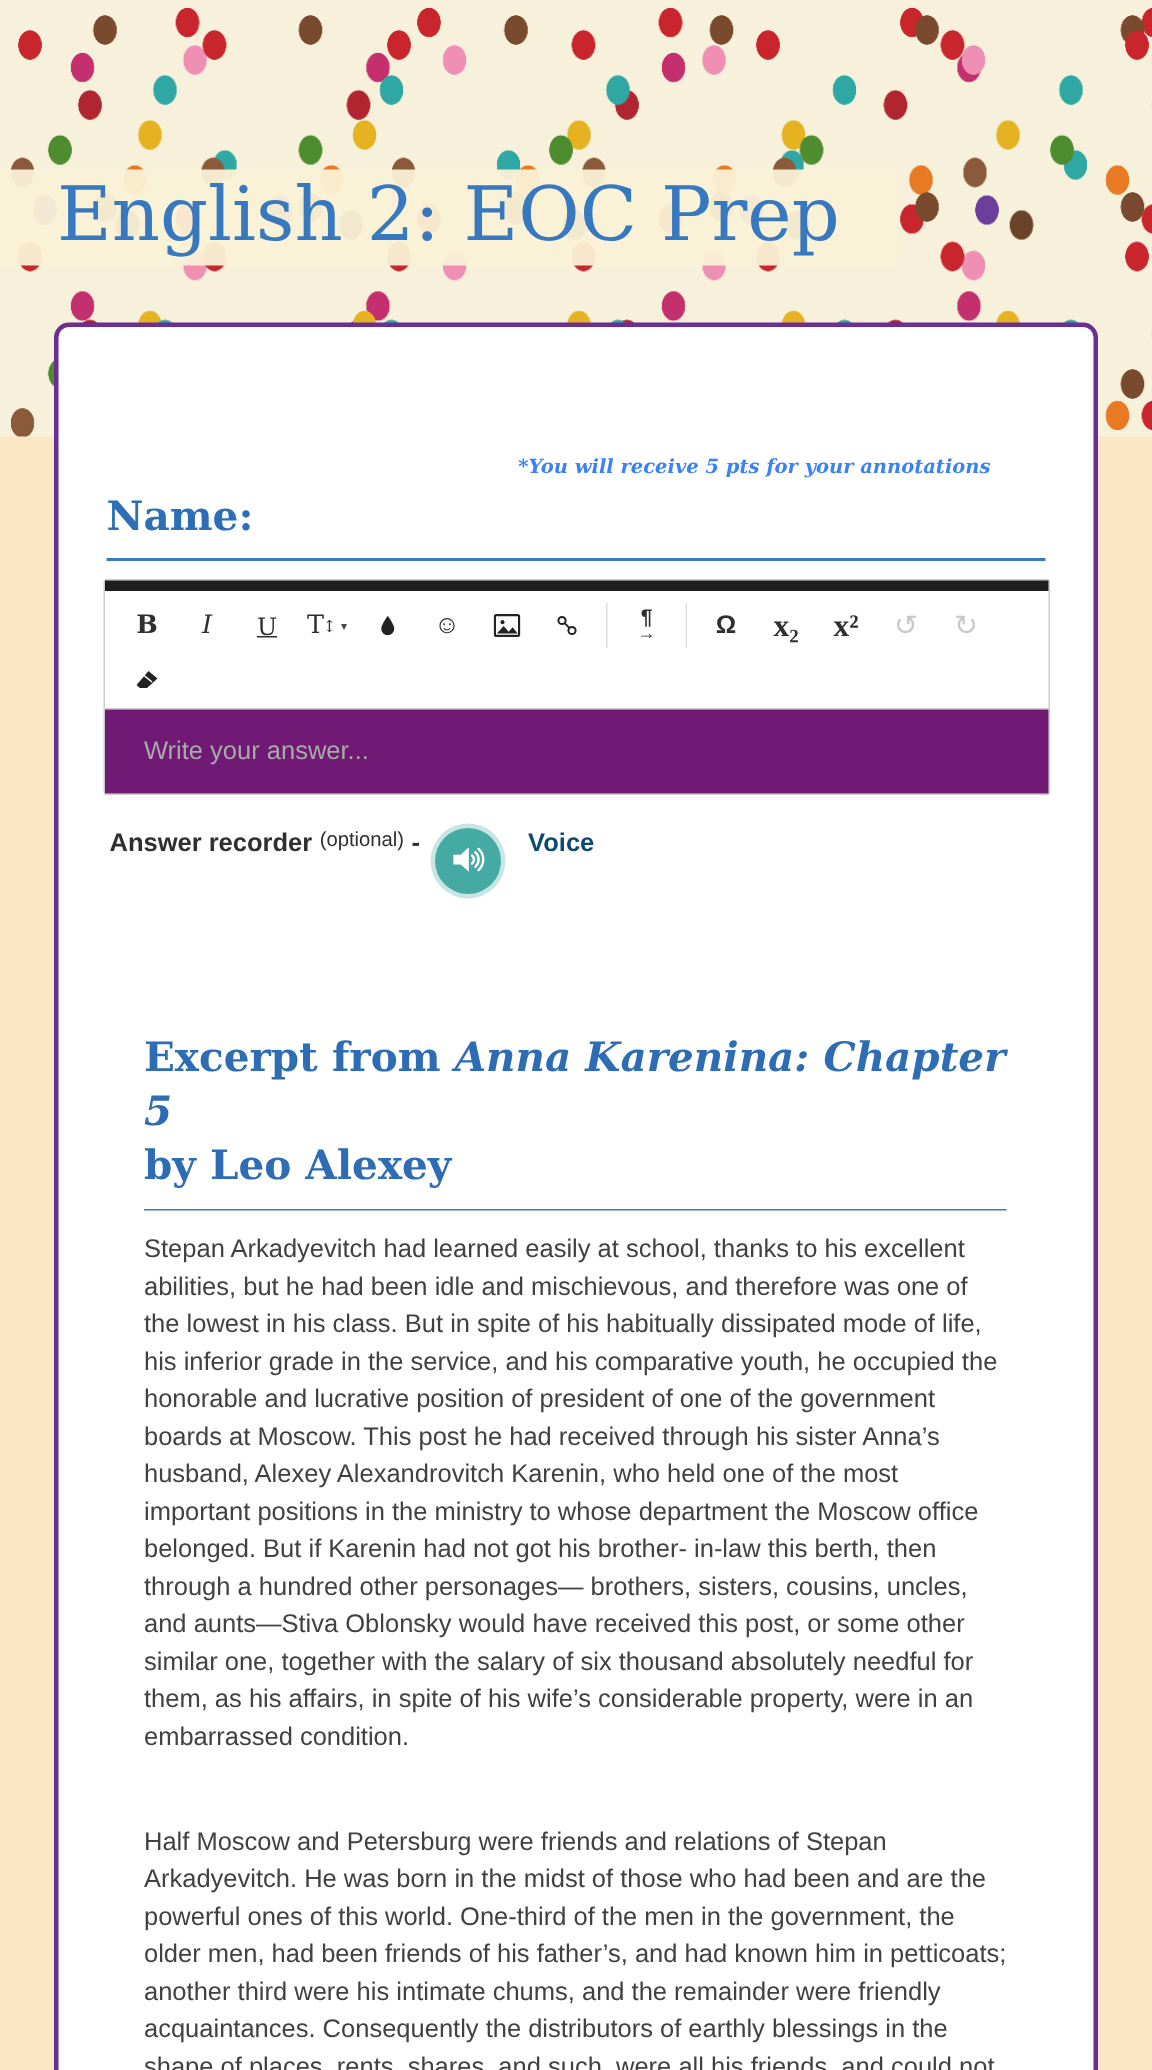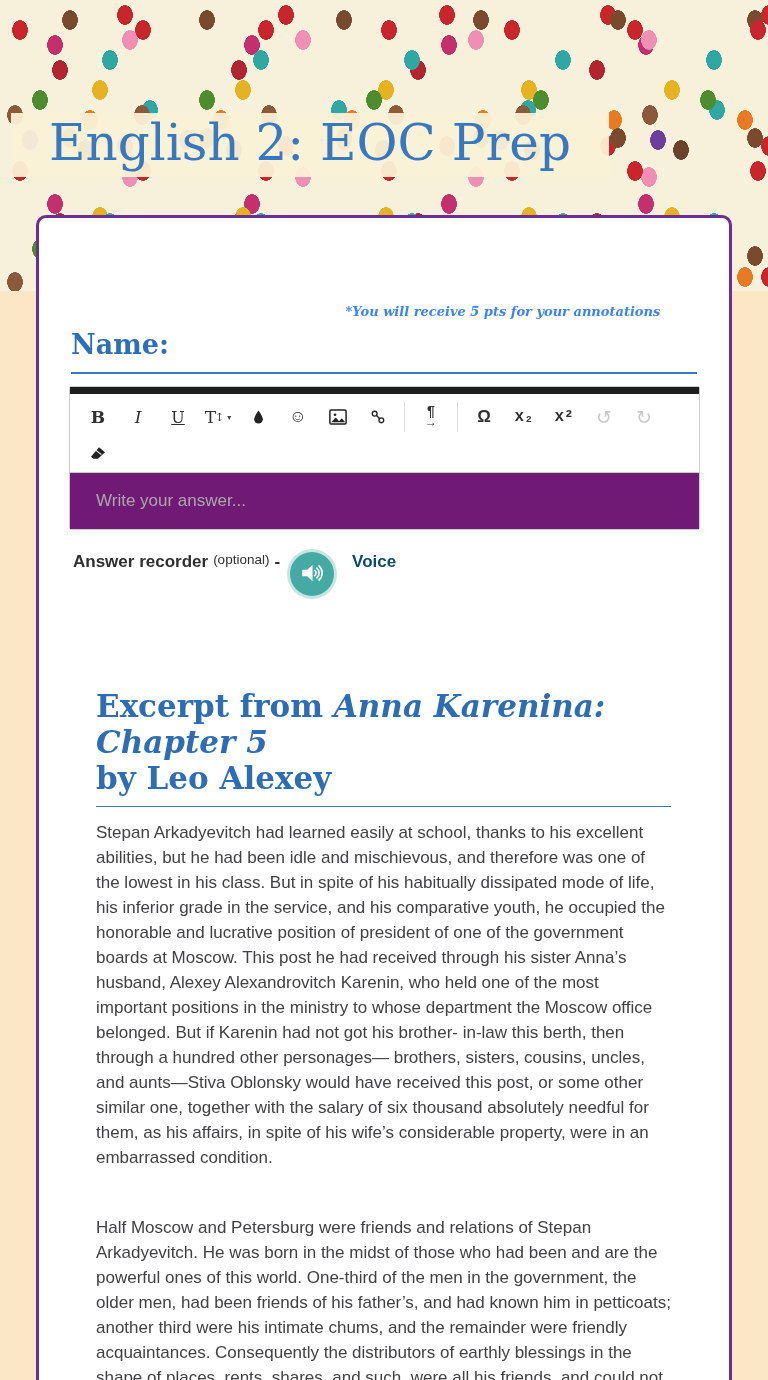--- a/index.html
+++ b/index.html
@@ -27,21 +27,21 @@
       radial-gradient(8px 10px at 150px 110px,#2fa7a2 96%, rgba(0,0,0,0) 100%),
       radial-gradient(8px 10px at 125px 15px, #c9252d 96%, rgba(0,0,0,0) 100%),
       radial-gradient(8px 10px at 85px 150px, #6b432a 96%, rgba(0,0,0,0) 100%),
       radial-gradient(8px 10px at 55px 45px,  #c42f6d 96%, rgba(0,0,0,0) 100%);
     background-size:
       123px 141px, 137px 118px, 151px 163px, 167px 149px, 131px 157px,
       173px 137px, 157px 171px, 143px 127px, 179px 153px, 127px 167px,
       189px 143px, 161px 131px, 149px 173px, 197px 159px;
   }
   
-  .title-wrap { position:absolute; top:113px; left:0; width:620px; text-align:center; }
+  .title-wrap { position:absolute; top:113px; left:0; width:620px; }
   .title-band {
     display:inline-block;
     background:rgba(250,241,214,0.95);
     padding:2px 38px 6px 38px;
   }
   .title-band h1 {
     font-family:"DejaVu Serif", serif;
     font-weight:500;
     font-size:50px;
     line-height:56px;
@@ -92,21 +92,21 @@
   .tb.under  { font-family:"DejaVu Serif", serif; font-size:16px; text-decoration:underline; }
   .tb.fontsize { font-family:"DejaVu Serif", serif; }
   .tb.fontsize .t { font-size:17px; }
   .tb.fontsize .arrows { font-size:11px; margin-left:-1px; }
   .tb.fontsize .caret { font-size:8px; color:#444; margin-left:3px; }
   .tb.smiley { font-size:17px; }
   .tb.para { flex-direction:column; line-height:11px; }
   .tb.para .pilcrow { font-size:14px; font-weight:700; }
   .tb.para .arrow { font-size:12px; }
   .tb.omega { font-weight:700; font-size:17px; }
-  .tb.subsup { font-weight:700; font-size:16px; font-family:Liberation Mono, monospace; }
+  .tb.subsup { font-weight:700; font-size:21px; font-family:Liberation Serif, serif; }
   .tb.disabled { color:#c9c9c9; font-size:19px; cursor:default; }
   .tb-divider { width:1px; height:30px; background:#dddddd; margin:0 6px; }
   .tb svg { display:block; }
   .answer-input {
     height:56px; display:flex; align-items:center;
     padding-left:26px; background:#701a75; cursor:text;
   }
   .placeholder { color:#a9a9a9; font-size:17px; }
   
   .recorder { display:flex; margin:22px 0 0 2px; height:48px; }
@@ -117,21 +117,21 @@
     width:44px; height:44px; border-radius:50%;
     background:#45aaa3; border:none; cursor:pointer;
     display:flex; align-items:center; justify-content:center;
     box-shadow:0 0 0 3px rgba(69,170,163,0.30);
   }
   .voice-label { font-weight:700; font-size:17px; color:#0c4a6e; margin-left:18px; }
   
   .excerpt { margin-top:88px; padding:0 26px 0 25px; }
   .excerpt h2 {
     font-family:"DejaVu Serif", serif;
-    font-weight:700; font-size:31px; line-height:36px;
+    font-weight:700; font-size:27px; line-height:36px;
     color:#2e6db4;
   }
   .excerpt h2 em { font-style:italic; }
   .excerpt-rule { border:none; border-top:1.5px solid #3b7abc; margin:10px 0 0 0; }
   .excerpt p {
     font-size:17px; line-height:25px; color:#414042;
     margin-top:13px;
   }
   .excerpt p + p { margin-top:45px; }
 </style>

